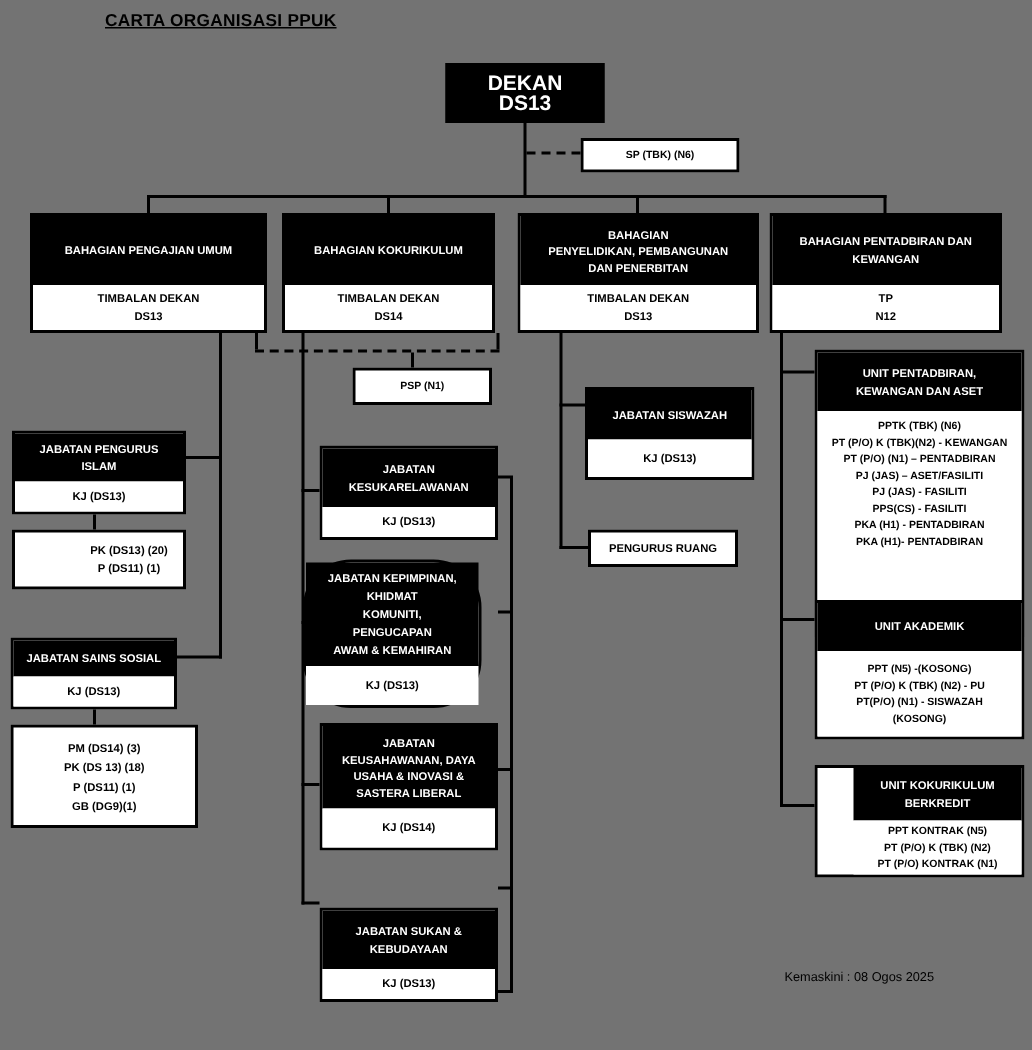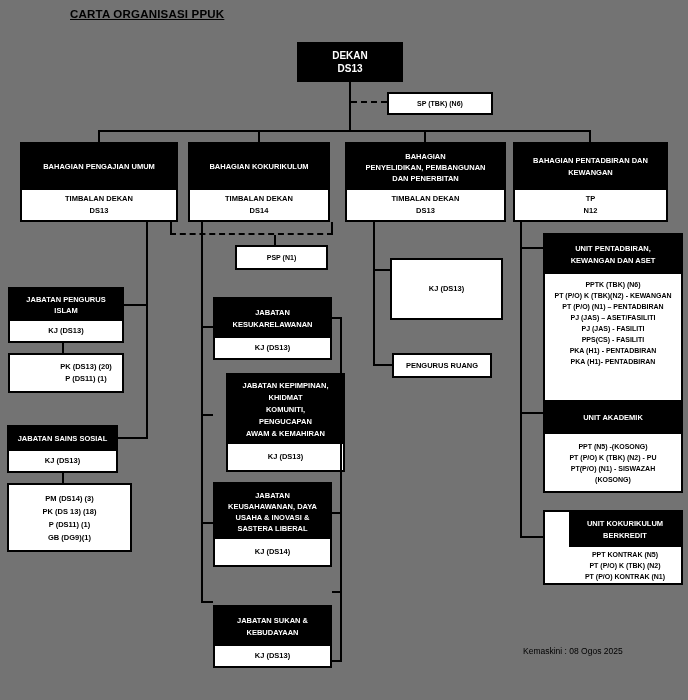--- a/index.html
+++ b/index.html
@@ -25,21 +25,21 @@
     text-align:center; white-space:pre-line;
     font-size:7.5px; line-height:12px; padding:0 2px;
   }
   .bdy {
     background:#fff; color:#000; font-weight:bold;
     display:flex; align-items:center; justify-content:center;
     text-align:center; white-space:pre-line;
     font-size:7.5px; line-height:12px; padding:0 2px; flex:1;
   }
   .solid-black { background:#000; color:#fff; justify-content:center; align-items:center; display:flex;
-    text-align:center; font-weight:bold; white-space:pre-line; font-size:10px; line-height:13px; }
+    text-align:center; font-weight:bold; white-space:pre-line; font-size:14px; line-height:13px; }
   .plain { justify-content:center; align-items:center; display:flex;
     text-align:center; font-weight:bold; white-space:pre-line; font-size:7.5px; line-height:12px;
     flex-direction:row; }
   .small-body { font-size:7px; line-height:11px; }
   .staff4 { line-height:13px; }
   .hl { position:absolute; height:2px; background:#000; }
   .vl { position:absolute; width:2px; background:#000; }
   .dhl { position:absolute; height:0; border-top:2px dashed #000; }
   .dvl { position:absolute; width:0; border-left:2px dashed #000; }
 </style>
@@ -100,21 +100,21 @@
 PK (DS 13) (18)
 P (DS11) (1)
 GB (DG9)(1)</div>
 
   <div class="box" style="left:213px; top:297px; width:119px; height:63px;">
     <div class="hdr" style="height:39px;">JABATAN
 KESUKARELAWANAN</div>
     <div class="bdy">KJ (DS13)</div>
   </div>
 
-  <div class="box" style="left:226px; top:373px; width:119px; height:99px;">
+  <div class="box" style="left:202px; top:373px; width:119px; height:99px;border-radius:32px;">
     <div class="hdr" style="height:69px;">JABATAN KEPIMPINAN,
 KHIDMAT
 KOMUNITI,
 PENGUCAPAN
 AWAM &amp; KEMAHIRAN</div>
     <div class="bdy">KJ (DS13)</div>
   </div>
 
   <div class="box" style="left:213px; top:482px; width:119px; height:85px;">
     <div class="hdr" style="height:55px; line-height:11px;">JABATAN
@@ -125,20 +125,21 @@
   </div>
 
   <div class="box" style="left:213px; top:577px; width:119px; height:63px;margin-top:28px;">
     <div class="hdr" style="height:39px;">JABATAN SUKAN &amp;
 KEBUDAYAAN</div>
     <div class="bdy">KJ (DS13)</div>
   </div>
 
 
   <div class="box" style="left:390px; top:258px; width:113px; height:62px;">
+    <div class="hdr" style="height:33px;">JABATAN SISWAZAH</div>
     <div class="bdy">KJ (DS13)</div>
   </div>
 
   <div class="box plain" style="left:392px; top:353px; width:100px; height:25px;">PENGURUS RUANG</div>
 
   <div class="box" style="left:543px; top:233px; width:140px; height:192px;">
     <div class="hdr" style="height:39px;">UNIT PENTADBIRAN,
 KEWANGAN DAN ASET</div>
     <div class="bdy small-body" style="align-items:flex-start; padding-top:5px;">PPTK (TBK)  (N6)
 PT (P/O) K (TBK)(N2) - KEWANGAN

